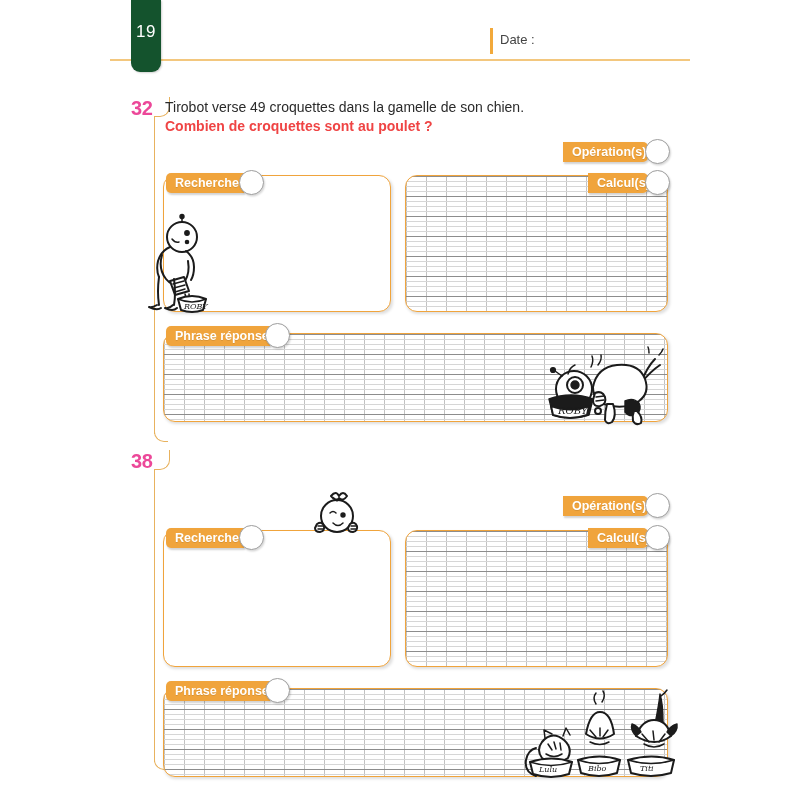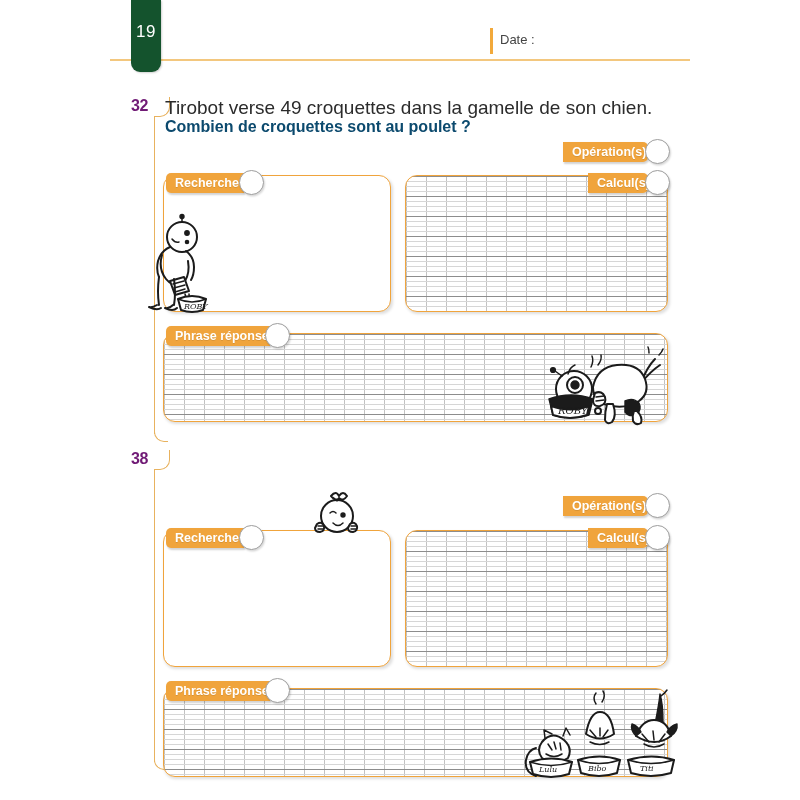--- a/index.html
+++ b/index.html
@@ -45,44 +45,44 @@
   }
   #date-label {
     position: absolute; left: 500px; top: 32px;
     font-size: 13px; color: #444;
   }
 
   
   .exercise { position: absolute; left: 0; width: 800px; }
   .ex-num {
     position: absolute; left: 131px; top: 0px;
-    font-size: 16px; font-weight: bold; color: #701a75;
+    font-size: 20px; font-weight: bold; color: #ec4899;
     letter-spacing: -.3px;
   }
   .ex-hook {
     position: absolute; left: 154px; top: 0px;
     width: 16px; height: 20px;
     border-right: 1.4px solid #e8b25e;
     border-bottom: 1.4px solid #e8b25e;
     border-radius: 0 0 10px 0;
   }
   .ex-spine {
     position: absolute; width: 1.4px; background: #e8b25e;
   }
   .ex-spine-curve {
     position: absolute; width: 14px; height: 16px;
     border-left: 1.4px solid #e8b25e;
     border-bottom: 1.4px solid #e8b25e;
     border-radius: 0 0 0 10px;
   }
   .statement { position: absolute; }
   .st-line {
-    font-size: 19px; color: #2b2b2b; line-height: 19px; white-space: nowrap;
-  }
-  .st-line.bold { font-weight: bold; color: #0c4a6e; font-size: 16px; }
+    font-size: 14px; color: #2b2b2b; line-height: 19px; white-space: nowrap;
+  }
+  .st-line.bold { font-weight: bold; color: #ef4444; font-size: 14px; }
 
   
   .box {
     position: absolute;
     border: 1.7px solid #f0a43c;
     border-radius: 12px;
     background: #ffffff;
     box-shadow: 1.5px 2px 3px rgba(0,0,0,.13);
     overflow: hidden;
   }

